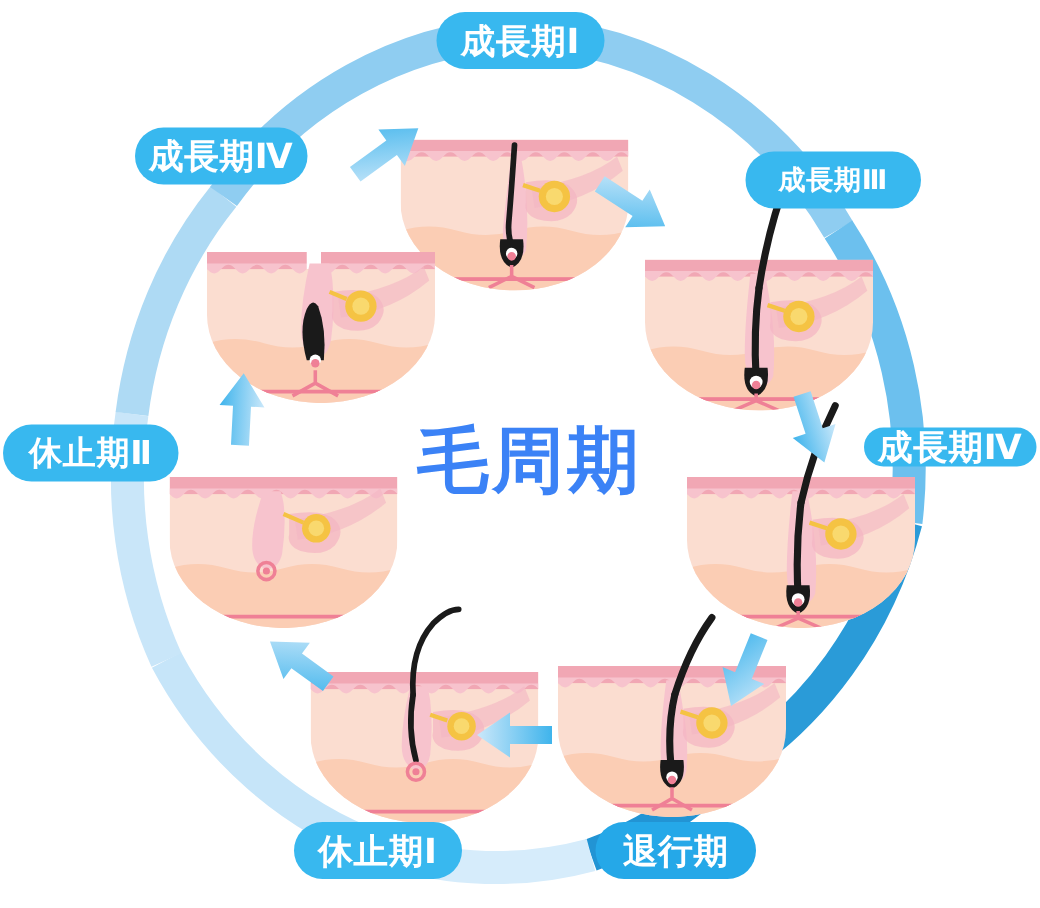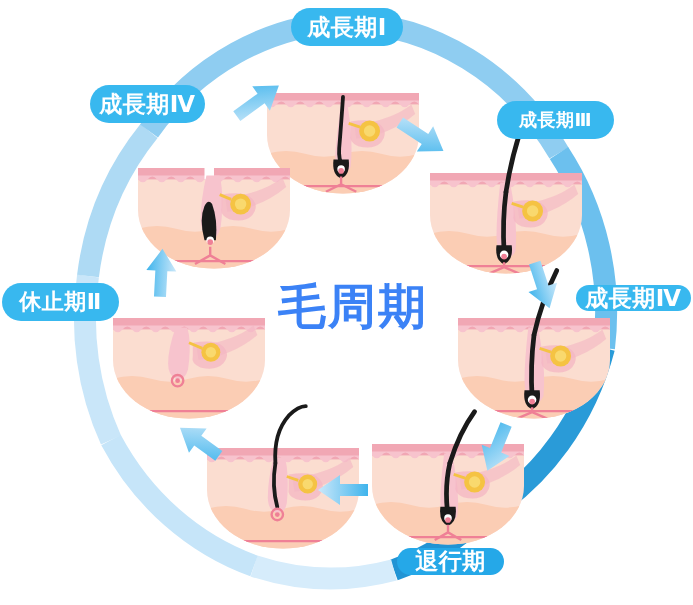--- a/index.html
+++ b/index.html
@@ -256,20 +256,21 @@
   </svg>
 
   <div class="center-title" style="left:278px;top:275px;font-size:48px;">毛周期</div>
 
   <div class="pill lt" style="left:291px;top:8px;width:112px;height:38px;font-size:23px;">成長期Ⅰ</div>
 
   <div class="pill lt" style="left:497px;top:101px;width:117px;height:38px;font-size:18px;">成長期Ⅲ</div>
 
   <div class="pill lt" style="left:576px;top:285px;width:115px;height:26px;font-size:23px;">成長期Ⅳ</div>
 
-  <div class="pill dk" style="left:397px;top:548px;width:107px;height:27px;font-size:23px;">退行期</div>
-
+  <div class="pill dk" style="left:397px;top:548px;width:107px;height:38px;font-size:23px;">退行期</div>
+
+  <div class="pill lt" style="left:196px;top:548px;width:112px;height:38px;font-size:23px;">休止期Ⅰ</div>
 
   <div class="pill lt" style="left:2px;top:283px;width:117px;height:38px;font-size:22px;">休止期Ⅱ</div>
 
   <div class="pill lt" style="left:90px;top:85px;width:115px;height:38px;font-size:23px;">成長期Ⅳ</div>
 
 </div>
 
 </body></html>

